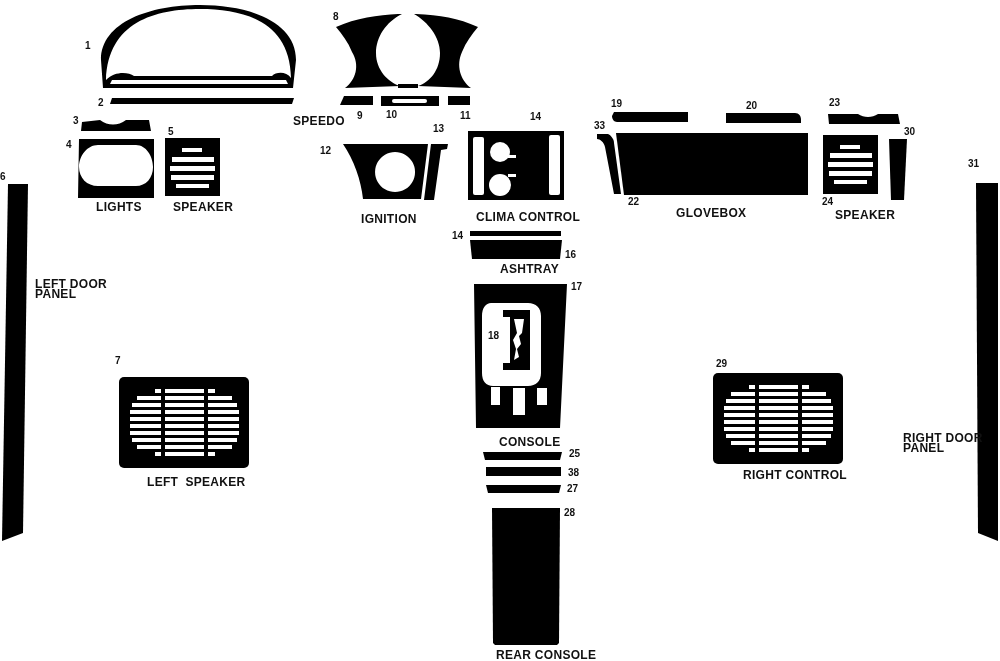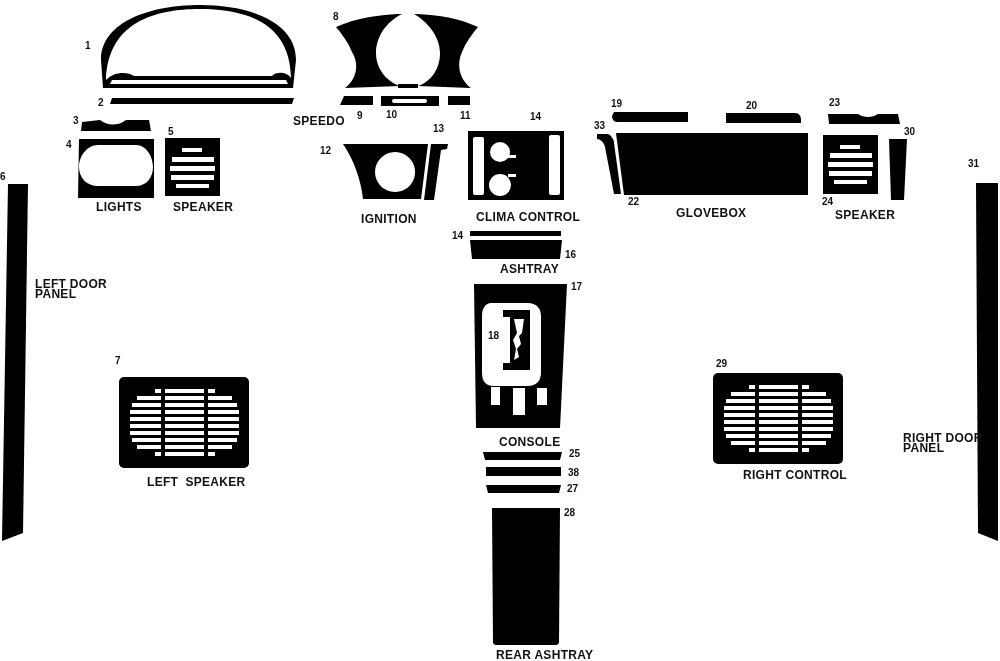--- a/index.html
+++ b/index.html
@@ -190,14 +190,14 @@
   <span class="lbl" style="left:361px;top:213px">IGNITION</span>
   <span class="lbl" style="left:476px;top:211px">CLIMA CONTROL</span>
   <span class="lbl" style="left:500px;top:263px">ASHTRAY</span>
   <span class="lbl" style="left:676px;top:207px">GLOVEBOX</span>
   <span class="lbl" style="left:835px;top:209px">SPEAKER</span>
   <span class="lbl multi" style="left:35px;top:279px">LEFT DOOR PANEL</span>
   <span class="lbl" style="left:499px;top:436px">CONSOLE</span>
   <span class="lbl" style="left:147px;top:476px;white-space:pre">LEFT  SPEAKER</span>
   <span class="lbl" style="left:743px;top:469px">RIGHT CONTROL</span>
   <span class="lbl multi" style="left:903px;top:433px;width:90px">RIGHT DOOR PANEL</span>
-  <span class="lbl" style="left:496px;top:649px">REAR ASHTRAY</span>
+  <span class="lbl" style="left:496px;top:649px">REAR CONSOLE</span>
 </div>
 
 </body></html>

